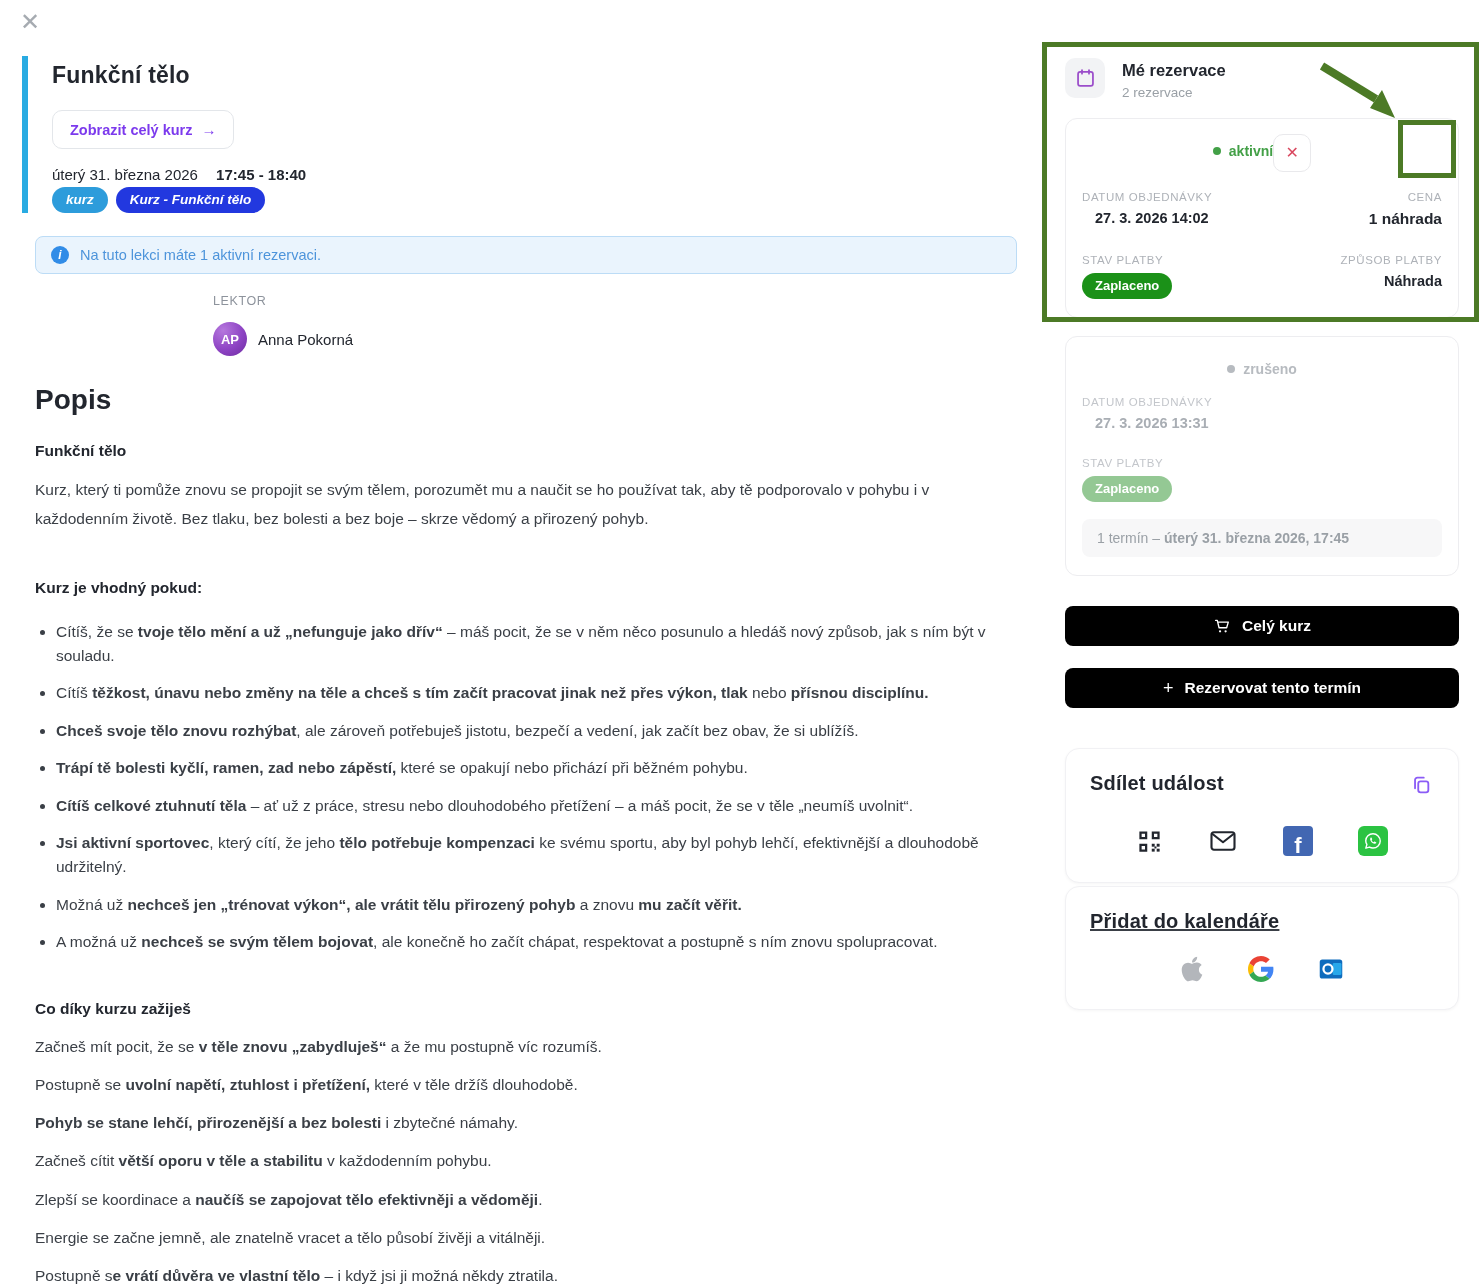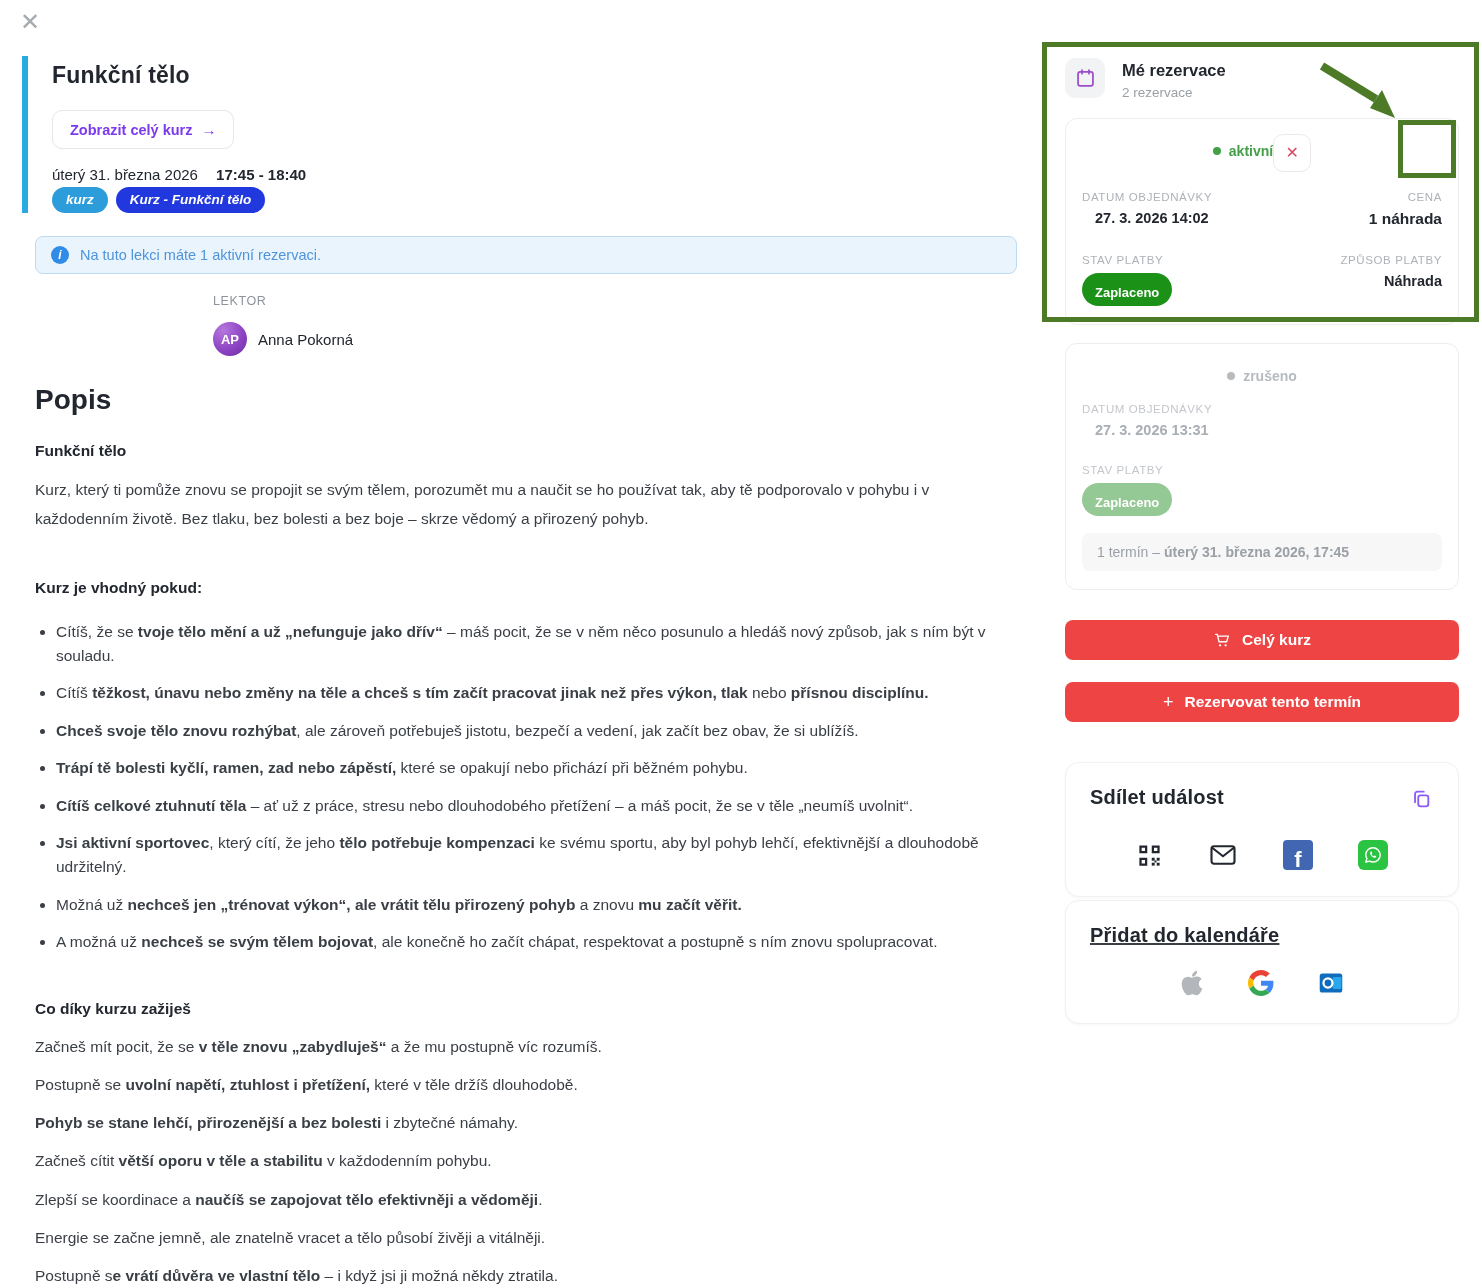--- a/index.html
+++ b/index.html
@@ -78,29 +78,29 @@
   .status-cancelled .status-dot { background:#b7bbc0; }
   .cancel-btn { width:38px; height:38px; border:1px solid #e9e9ec; border-radius:10px; background:#fff;
                 color:#d9485f; font-size:16px; line-height:1; cursor:pointer; font-family:inherit; }
   .rez-grid { display:grid; grid-template-columns:1fr 1fr; row-gap:26px; margin-top:19px; }
   .cell-r { text-align:right; }
   .rez-label { font-size:11.5px; letter-spacing:.6px; color:#aeb2b8; }
   .rez-value { font-size:14.5px; font-weight:600; color:#22262e; margin-top:7px; }
   .rez-value.indent { padding-left:13px; }
   .rez-value.big { font-weight:700; font-size:15.5px; }
   .paid-badge { display:inline-block; margin-top:7px; background:#1b9118; color:#fff;
-                font-size:13px; font-weight:700; border-radius:999px; padding:12px 13px 6px; }
+                font-size:13px; font-weight:700; border-radius:999px; padding:5px 13px 6px; }
   .rez-card.cancelled .rez-label { color:#c3c6cb; }
   .rez-card.cancelled .rez-value { color:#a9aeb4; }
   .rez-card.cancelled .paid-badge { background:#94c894; }
   .term-strip { margin-top:17px; background:#f7f7f8; border-radius:8px; padding:11px 15px;
                 font-size:14px; color:#9aa0a6; }
   .term-strip b { color:#9aa0a6; }
 
-  .purple-btn { width:100%; height:40px; border:none; border-radius:8px; background:#ef4444;
+  .purple-btn { width:100%; height:40px; border:none; border-radius:8px; background:#000000;
                 color:#fff; font-size:15.5px; font-weight:600; font-family:inherit; cursor:pointer;
                 display:flex; align-items:center; justify-content:center; gap:11px; }
   .btn-buy { margin-top:30px; }
   .btn-reserve { margin-top:22px; }
   .plus-glyph { font-size:18px; font-weight:400; }
 
   .side-card { border:1px solid #f1f1f4; border-radius:14px; background:#fff;
                box-shadow:0 1px 3px rgba(0,0,0,.04); padding:23px 24px 26px; }
   .card-share { margin-top:40px; }
   .card-calendar { margin-top:3px;text-decoration:underline; }

